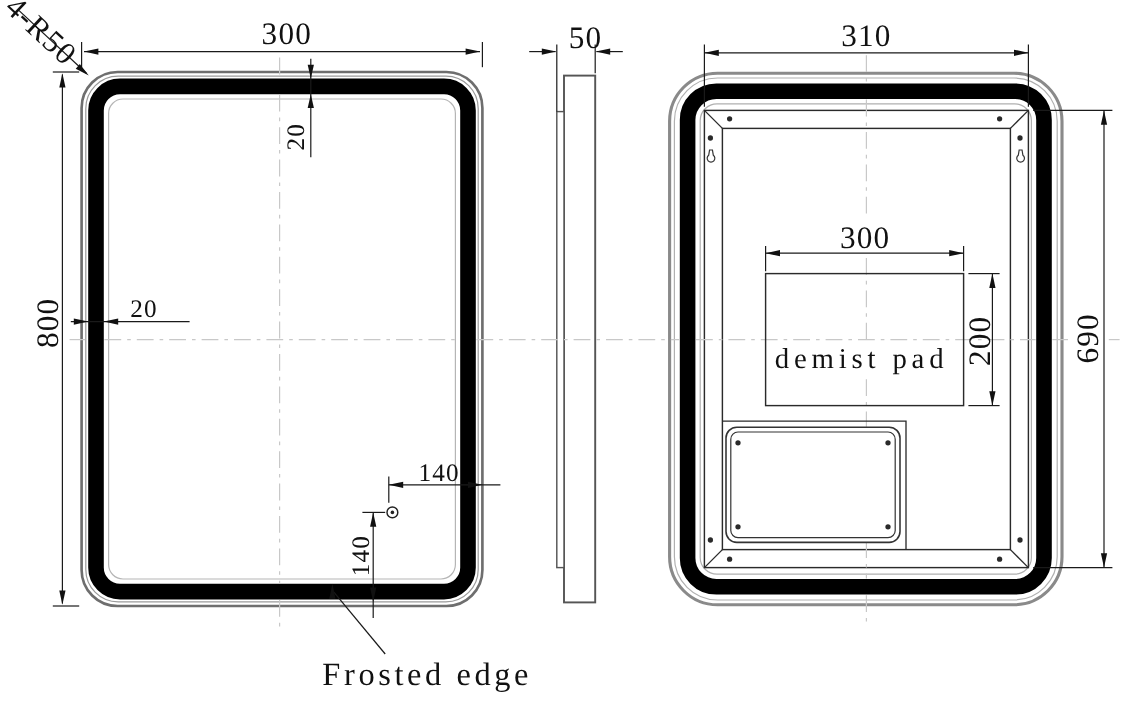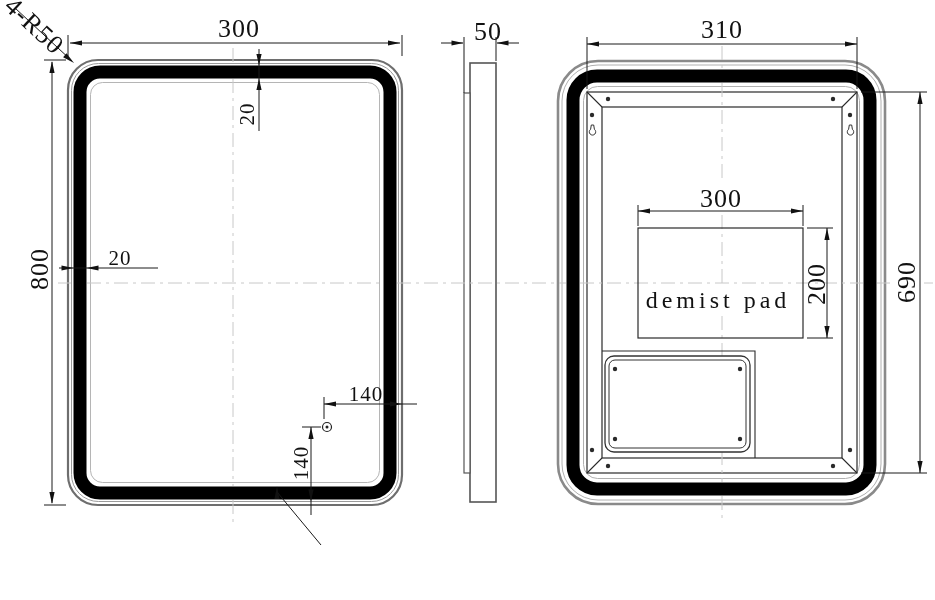--- a/index.html
+++ b/index.html
@@ -178,14 +178,15 @@
 <div class="lbl small rot90" style="left:247px;top:114px">20</div>
 <div class="lbl small" style="left:120px;top:258px">20</div>
 <div class="lbl small" style="left:366px;top:394px">140</div>
 <div class="lbl small rot90" style="left:301px;top:463px">140</div>
 <div class="lbl big" style="left:488px;top:32px">50</div>
 <div class="lbl big" style="left:722px;top:30px">310</div>
 <div class="lbl big rot90" style="left:907px;top:282px">690</div>
 <div class="lbl big" style="left:721px;top:199px">300</div>
 <div class="lbl big rot90" style="left:817px;top:284px">200</div>
 <div class="lbl padlbl" style="left:718px;top:300px">demist pad</div>
+<div class="lbl note" style="left:356px;top:562px">Frosted edge</div>
 
 </div>
 
 </body></html>

